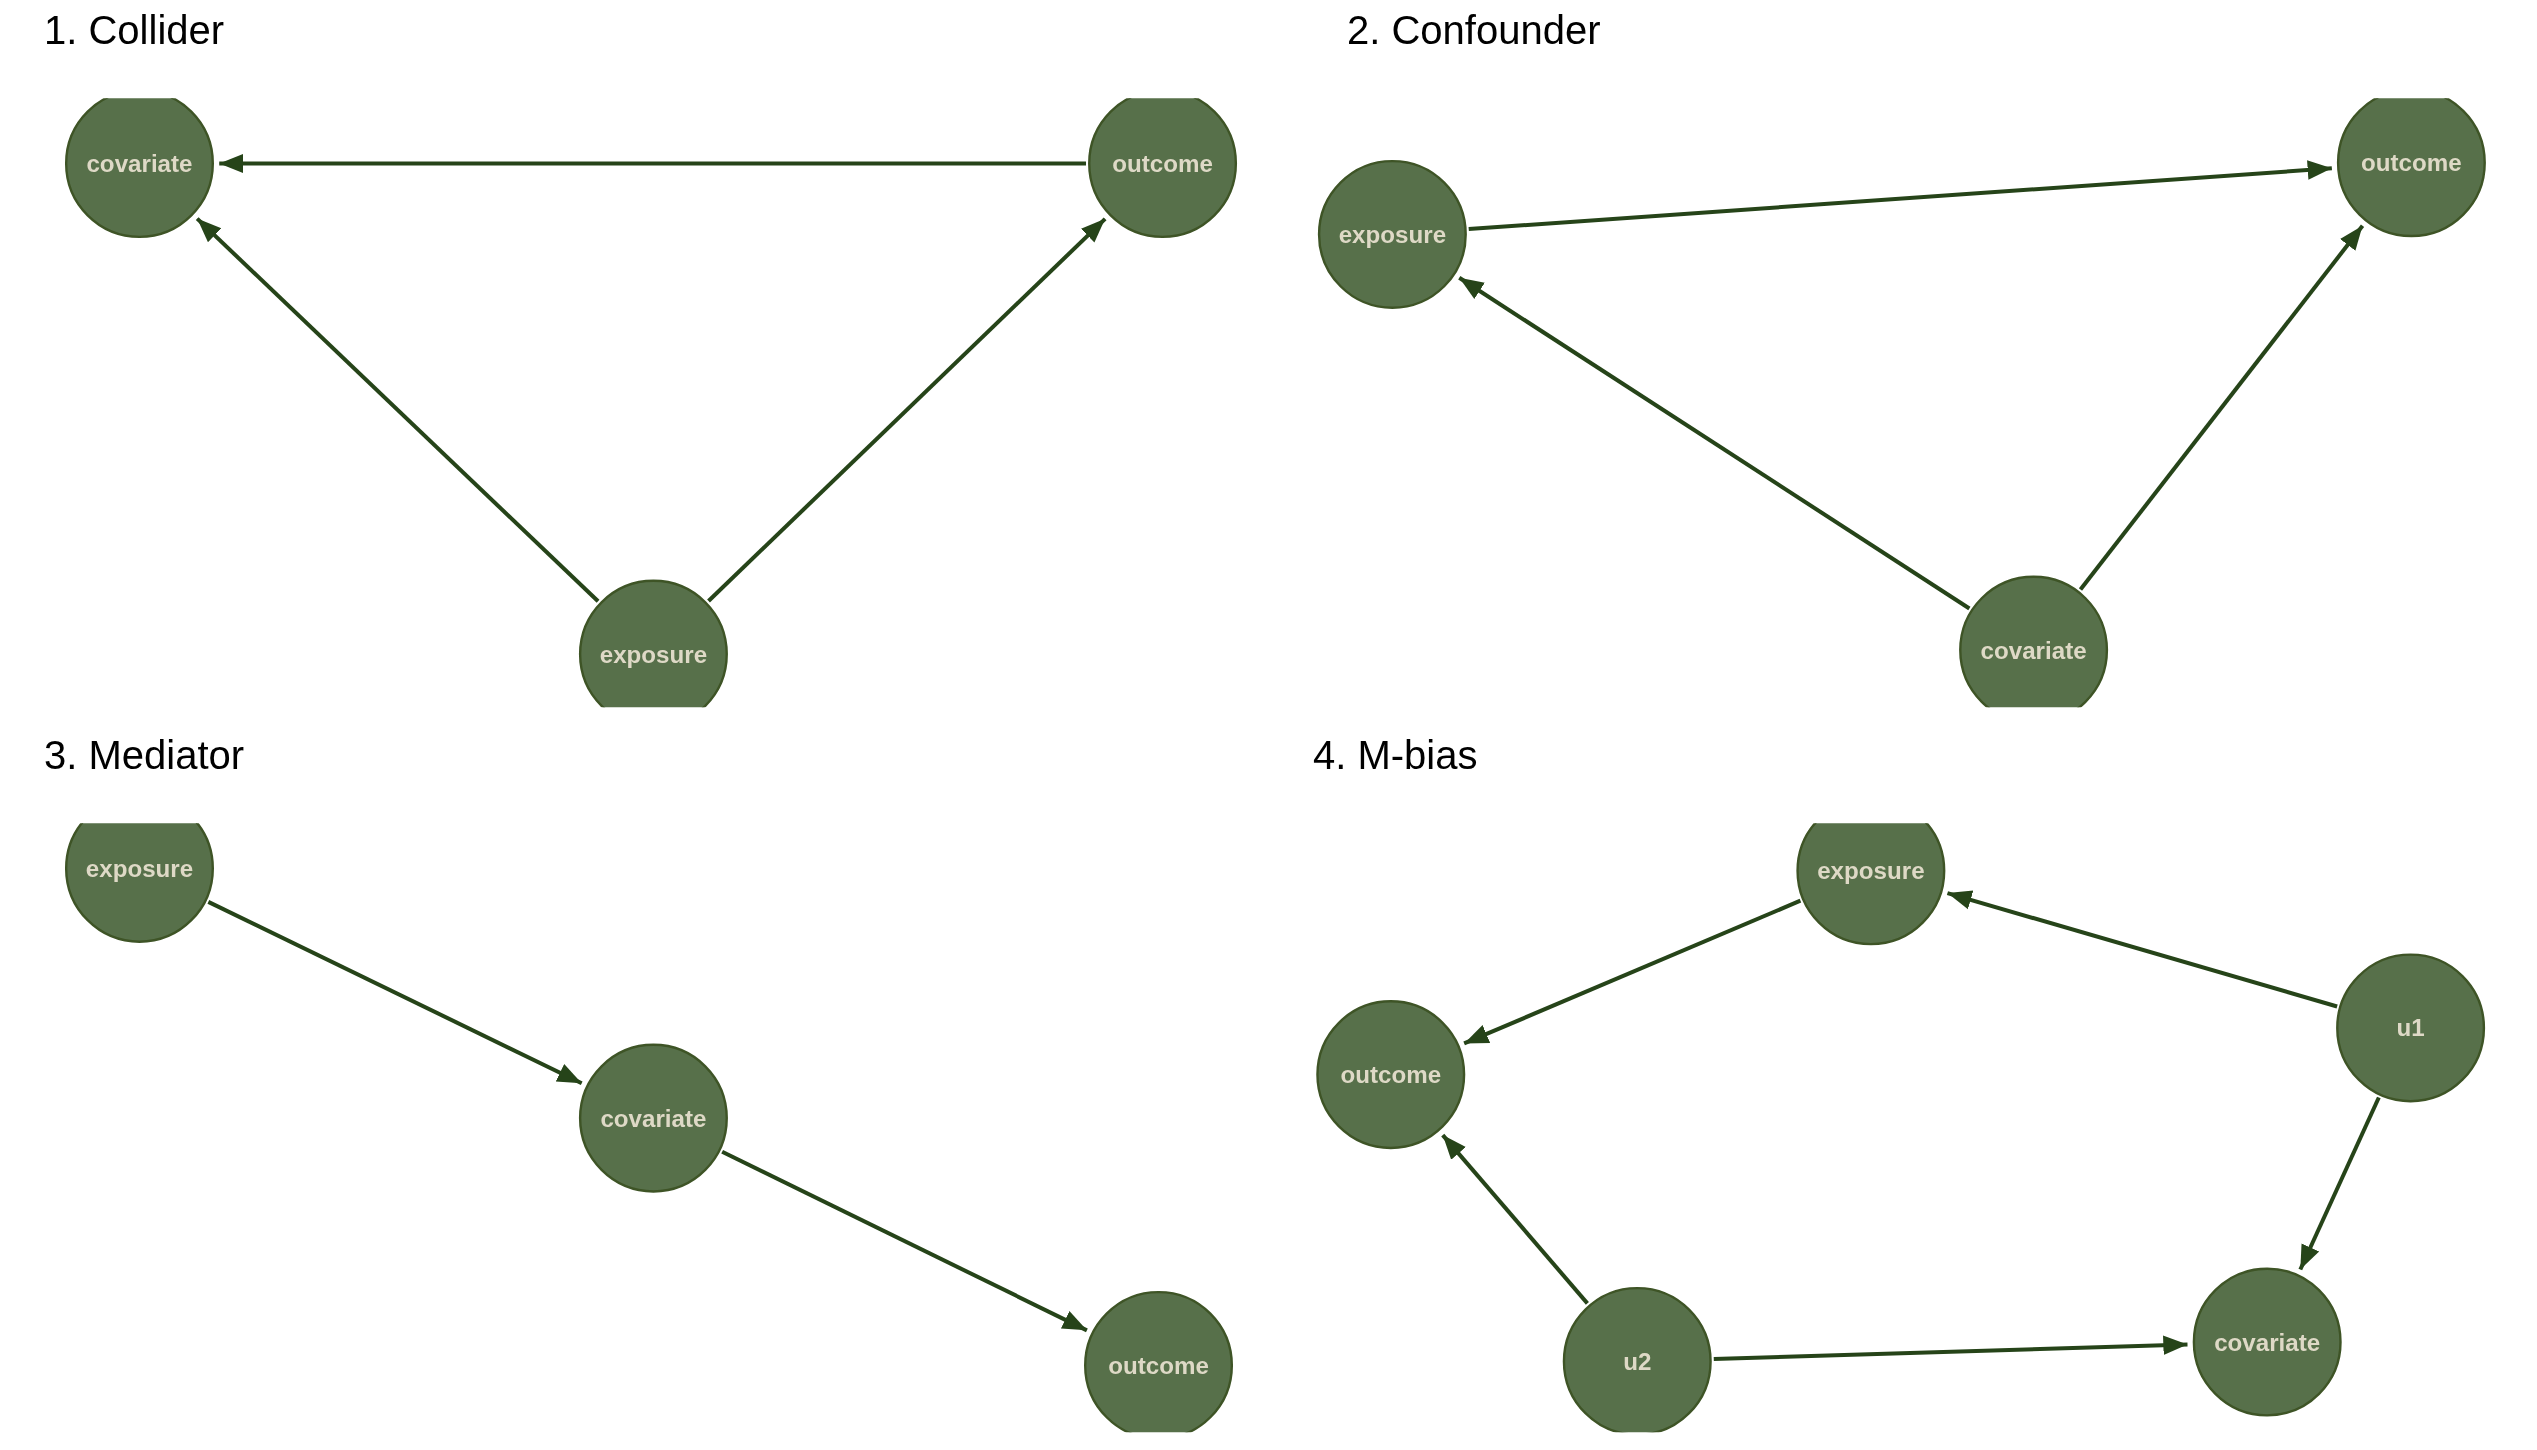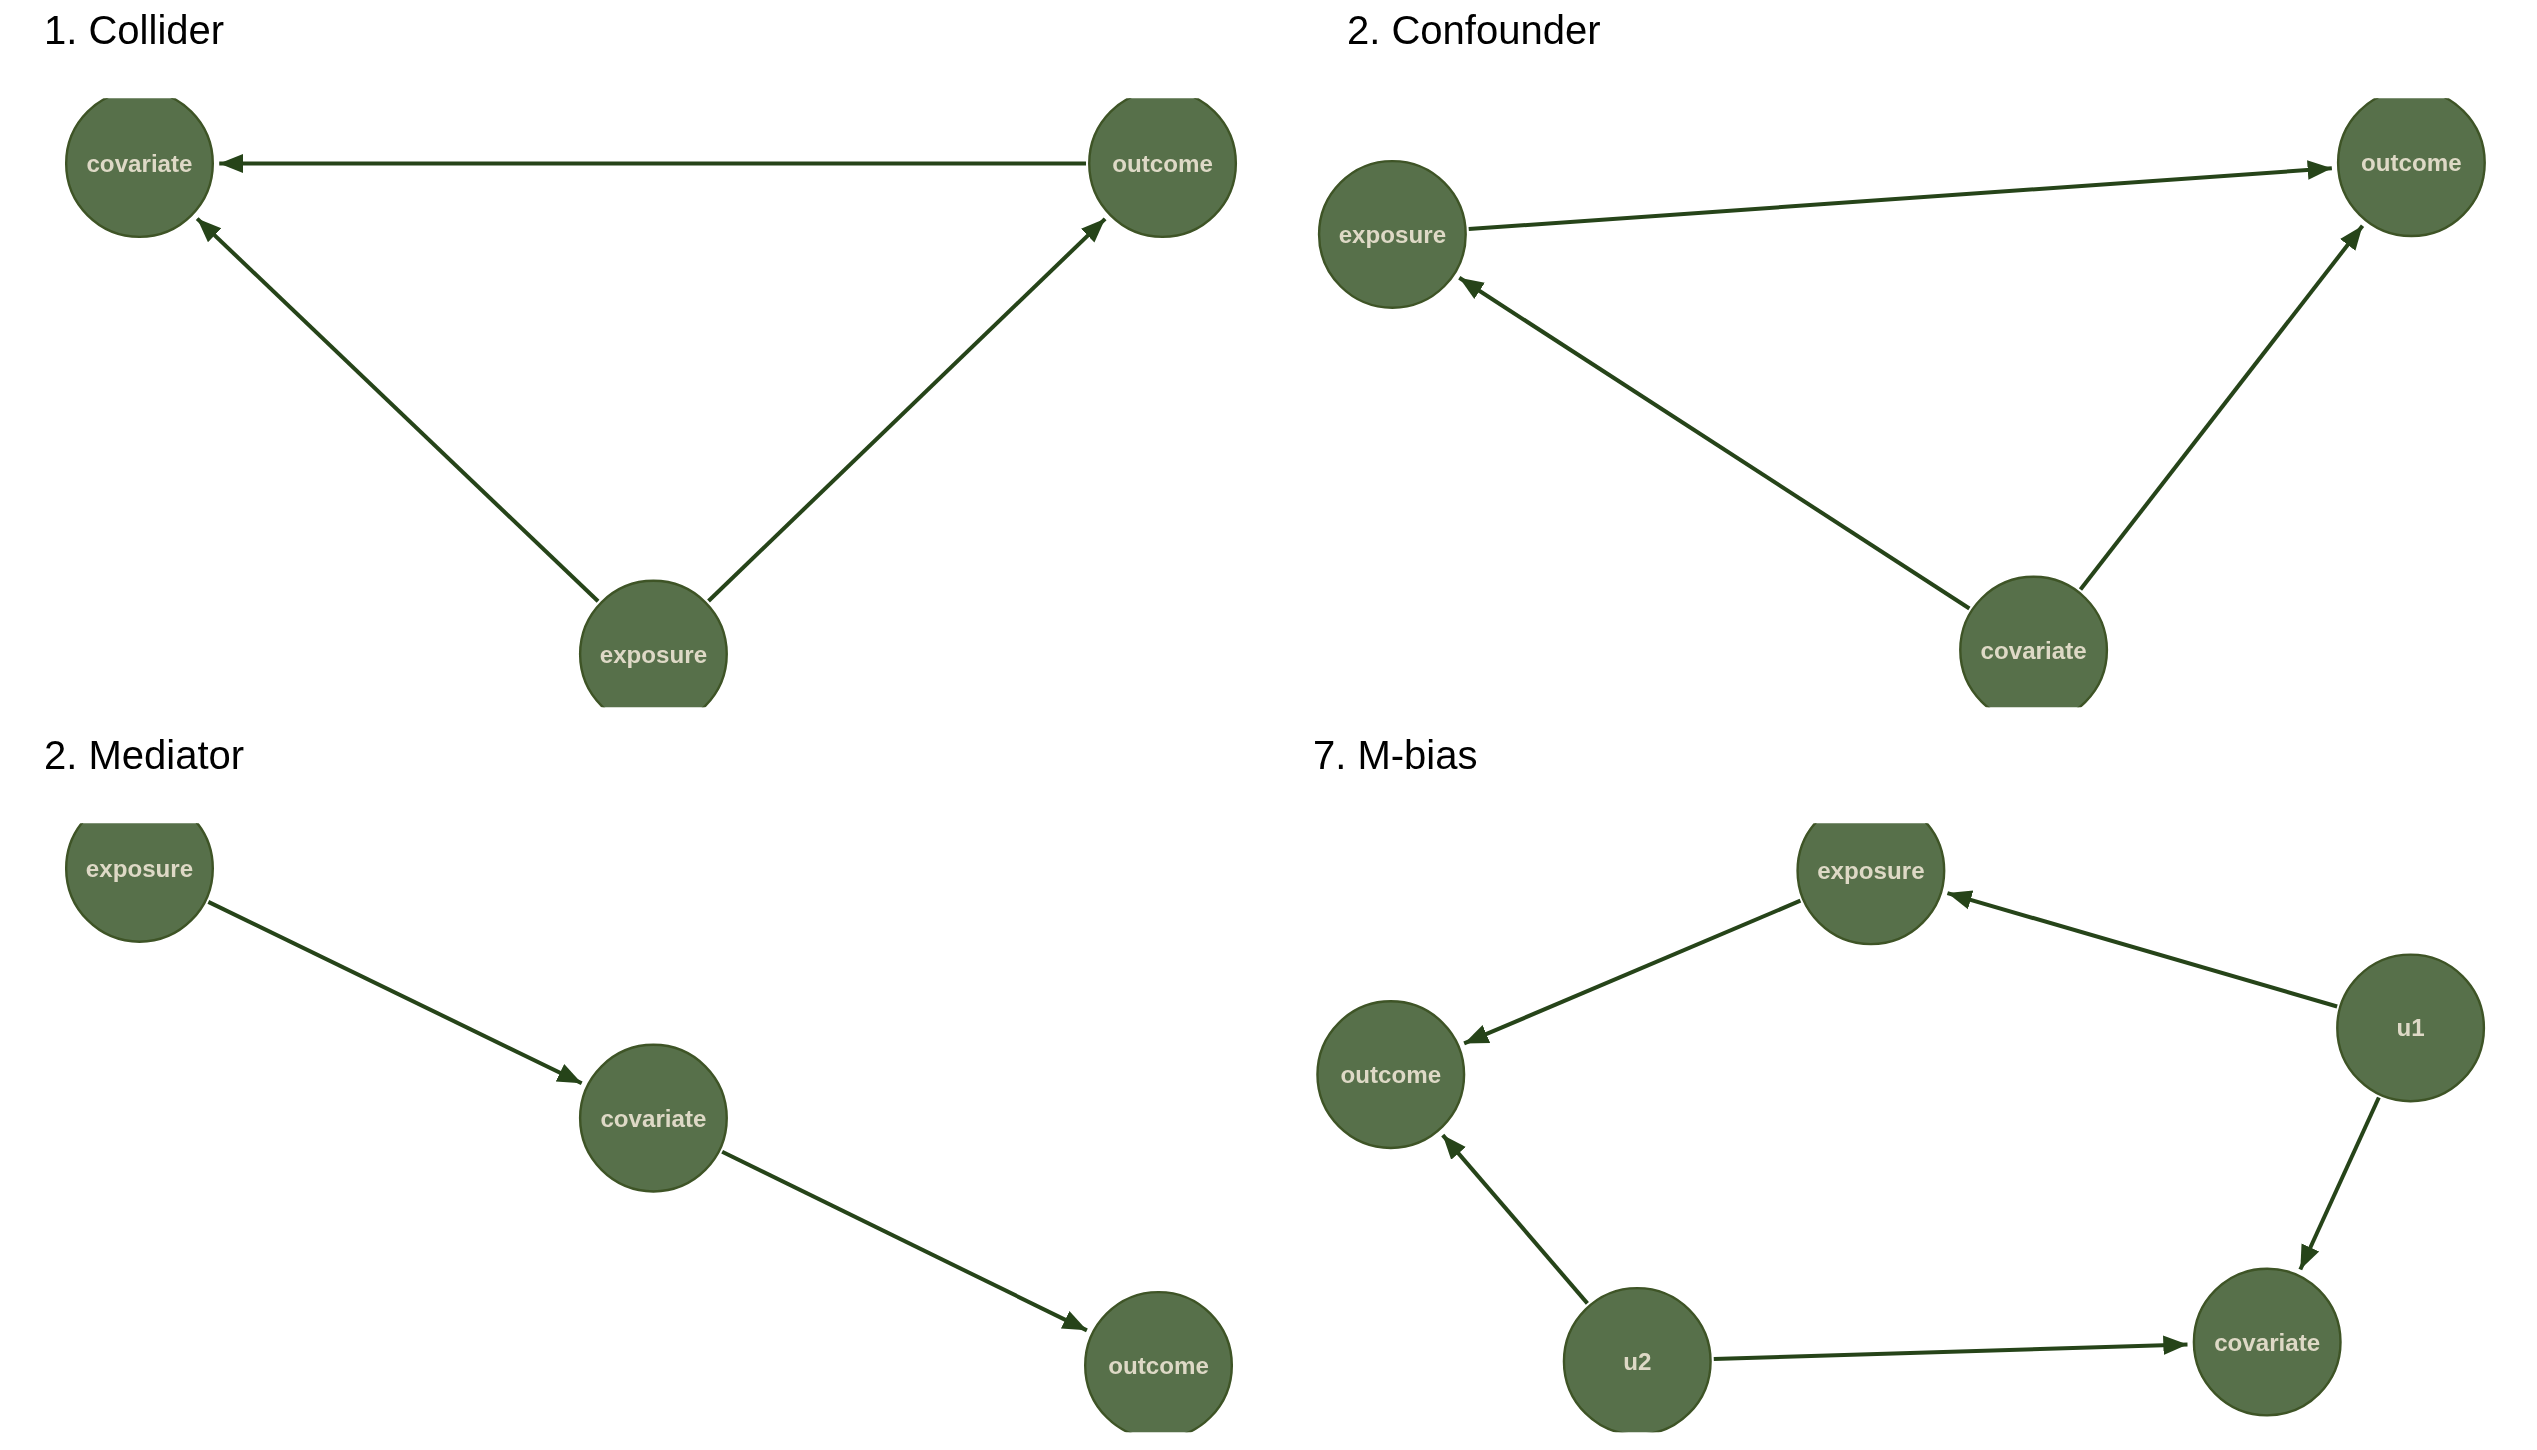--- a/index.html
+++ b/index.html
@@ -95,21 +95,21 @@
           <text x="153" y="291" text-anchor="middle" dy="0.35em" fill="#DED9C6">exposure</text>
           <circle cx="1418" cy="202" r="91" fill="#57704A" stroke="#3E5426" stroke-width="3"></circle>
           <text x="1418" y="202" text-anchor="middle" dy="0.35em" fill="#DED9C6">outcome</text>
           <circle cx="949" cy="807" r="91" fill="#57704A" stroke="#3E5426" stroke-width="3"></circle>
           <text x="949" y="807" text-anchor="middle" dy="0.35em" fill="#DED9C6">covariate</text>
         </g>
       </svg>
   </section>
 
   <section class="panel">
-    <h2 class="panel-title" style="color: rgb(0, 0, 0);">2. Mediator</h2>
+    <h2 class="panel-title" style="color: rgb(0, 0, 0);">3. Mediator</h2>
     <svg class="panel-svg" viewBox="0 0 1575 900">
         <defs>
           <marker id="arrow-2" viewBox="0 0 10 10" refX="10" refY="5" markerWidth="6" markerHeight="6" orient="auto" markerUnits="strokeWidth">
             <path d="M0,1 L10,5 L0,9 Z" fill="#264419"></path>
           </marker>
           <clipPath id="clip-2">
             <rect x="-5" y="122" width="1585" height="756"></rect>
           </clipPath>
         </defs>
         <g clip-path="url(#clip-2)">
@@ -119,21 +119,21 @@
           <text x="173" y="178" text-anchor="middle" dy="0.35em" fill="#DED9C6">exposure</text>
           <circle cx="811" cy="488" r="91" fill="#57704A" stroke="#3E5426" stroke-width="3"></circle>
           <text x="811" y="488" text-anchor="middle" dy="0.35em" fill="#DED9C6">covariate</text>
           <circle cx="1438" cy="795" r="91" fill="#57704A" stroke="#3E5426" stroke-width="3"></circle>
           <text x="1438" y="795" text-anchor="middle" dy="0.35em" fill="#DED9C6">outcome</text>
         </g>
       </svg>
   </section>
 
   <section class="panel">
-    <h2 class="panel-title" style="color: rgb(0, 0, 0);">7. M-bias</h2>
+    <h2 class="panel-title" style="color: rgb(0, 0, 0);">4. M-bias</h2>
     <svg class="panel-svg" viewBox="0 0 1575 900">
         <defs>
           <marker id="arrow-3" viewBox="0 0 10 10" refX="10" refY="5" markerWidth="6" markerHeight="6" orient="auto" markerUnits="strokeWidth">
             <path d="M0,1 L10,5 L0,9 Z" fill="#264419"></path>
           </marker>
           <clipPath id="clip-3">
             <rect x="-5" y="122" width="1585" height="756"></rect>
           </clipPath>
         </defs>
         <g clip-path="url(#clip-3)">

